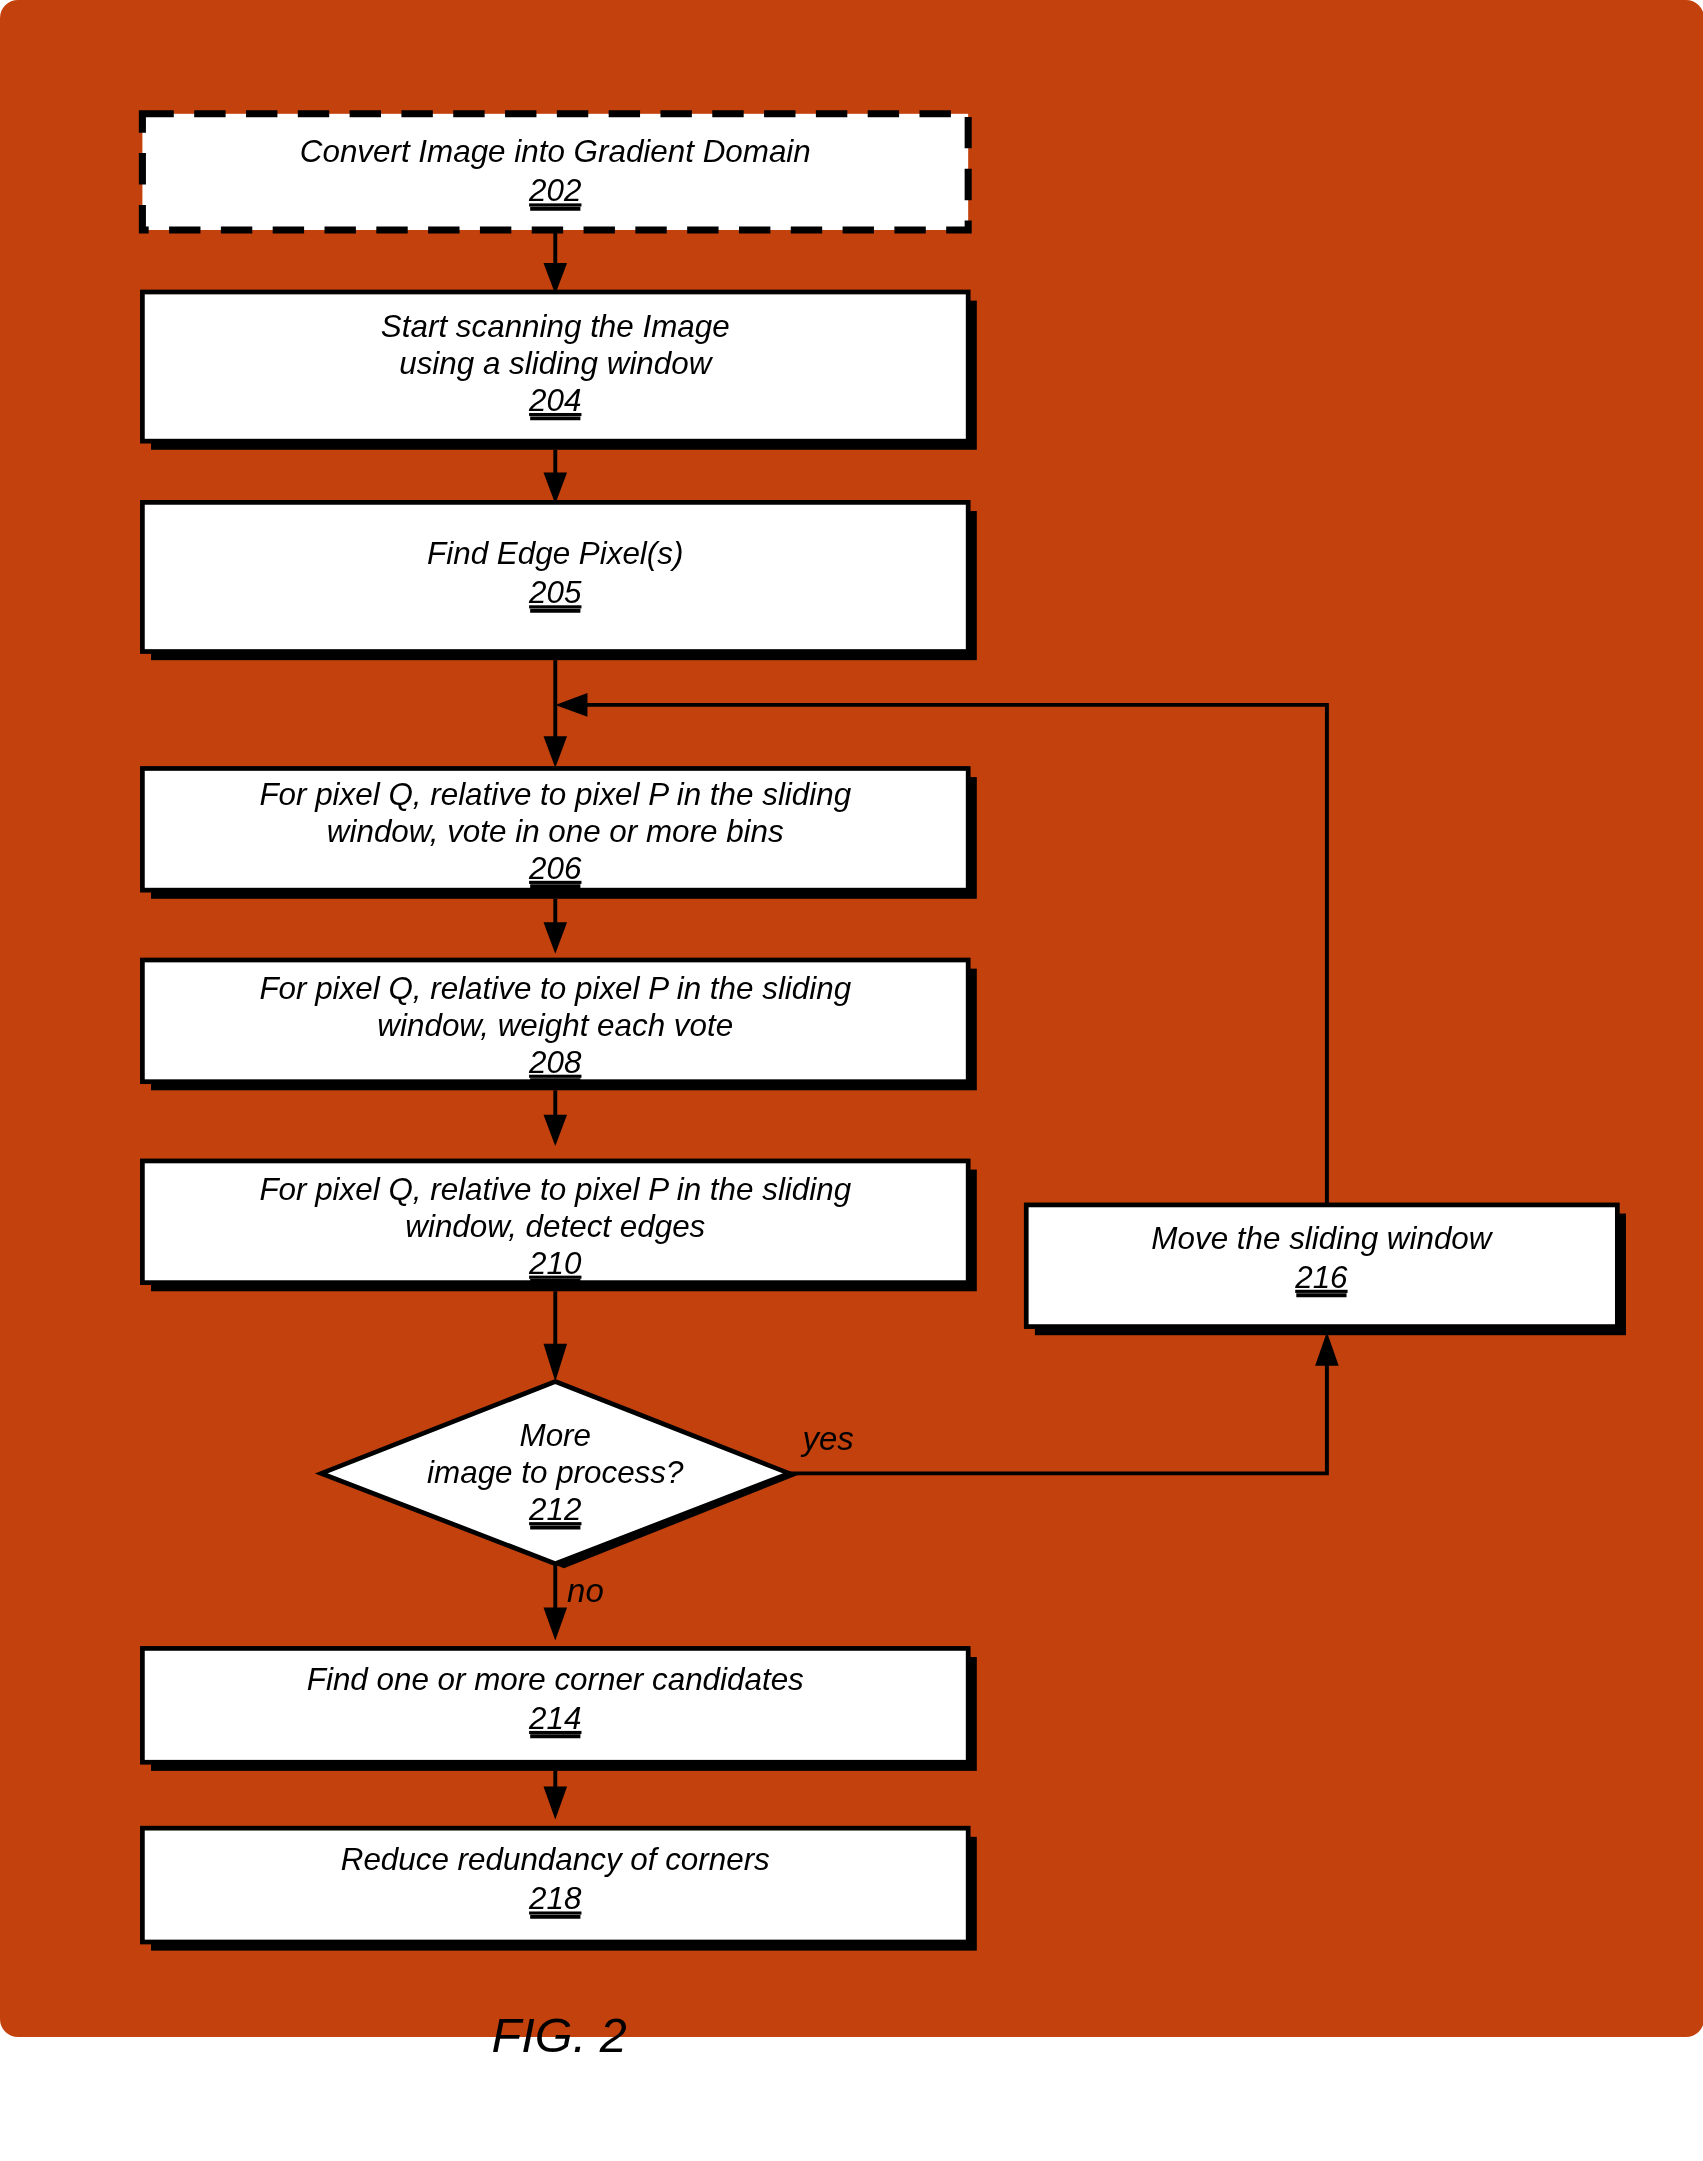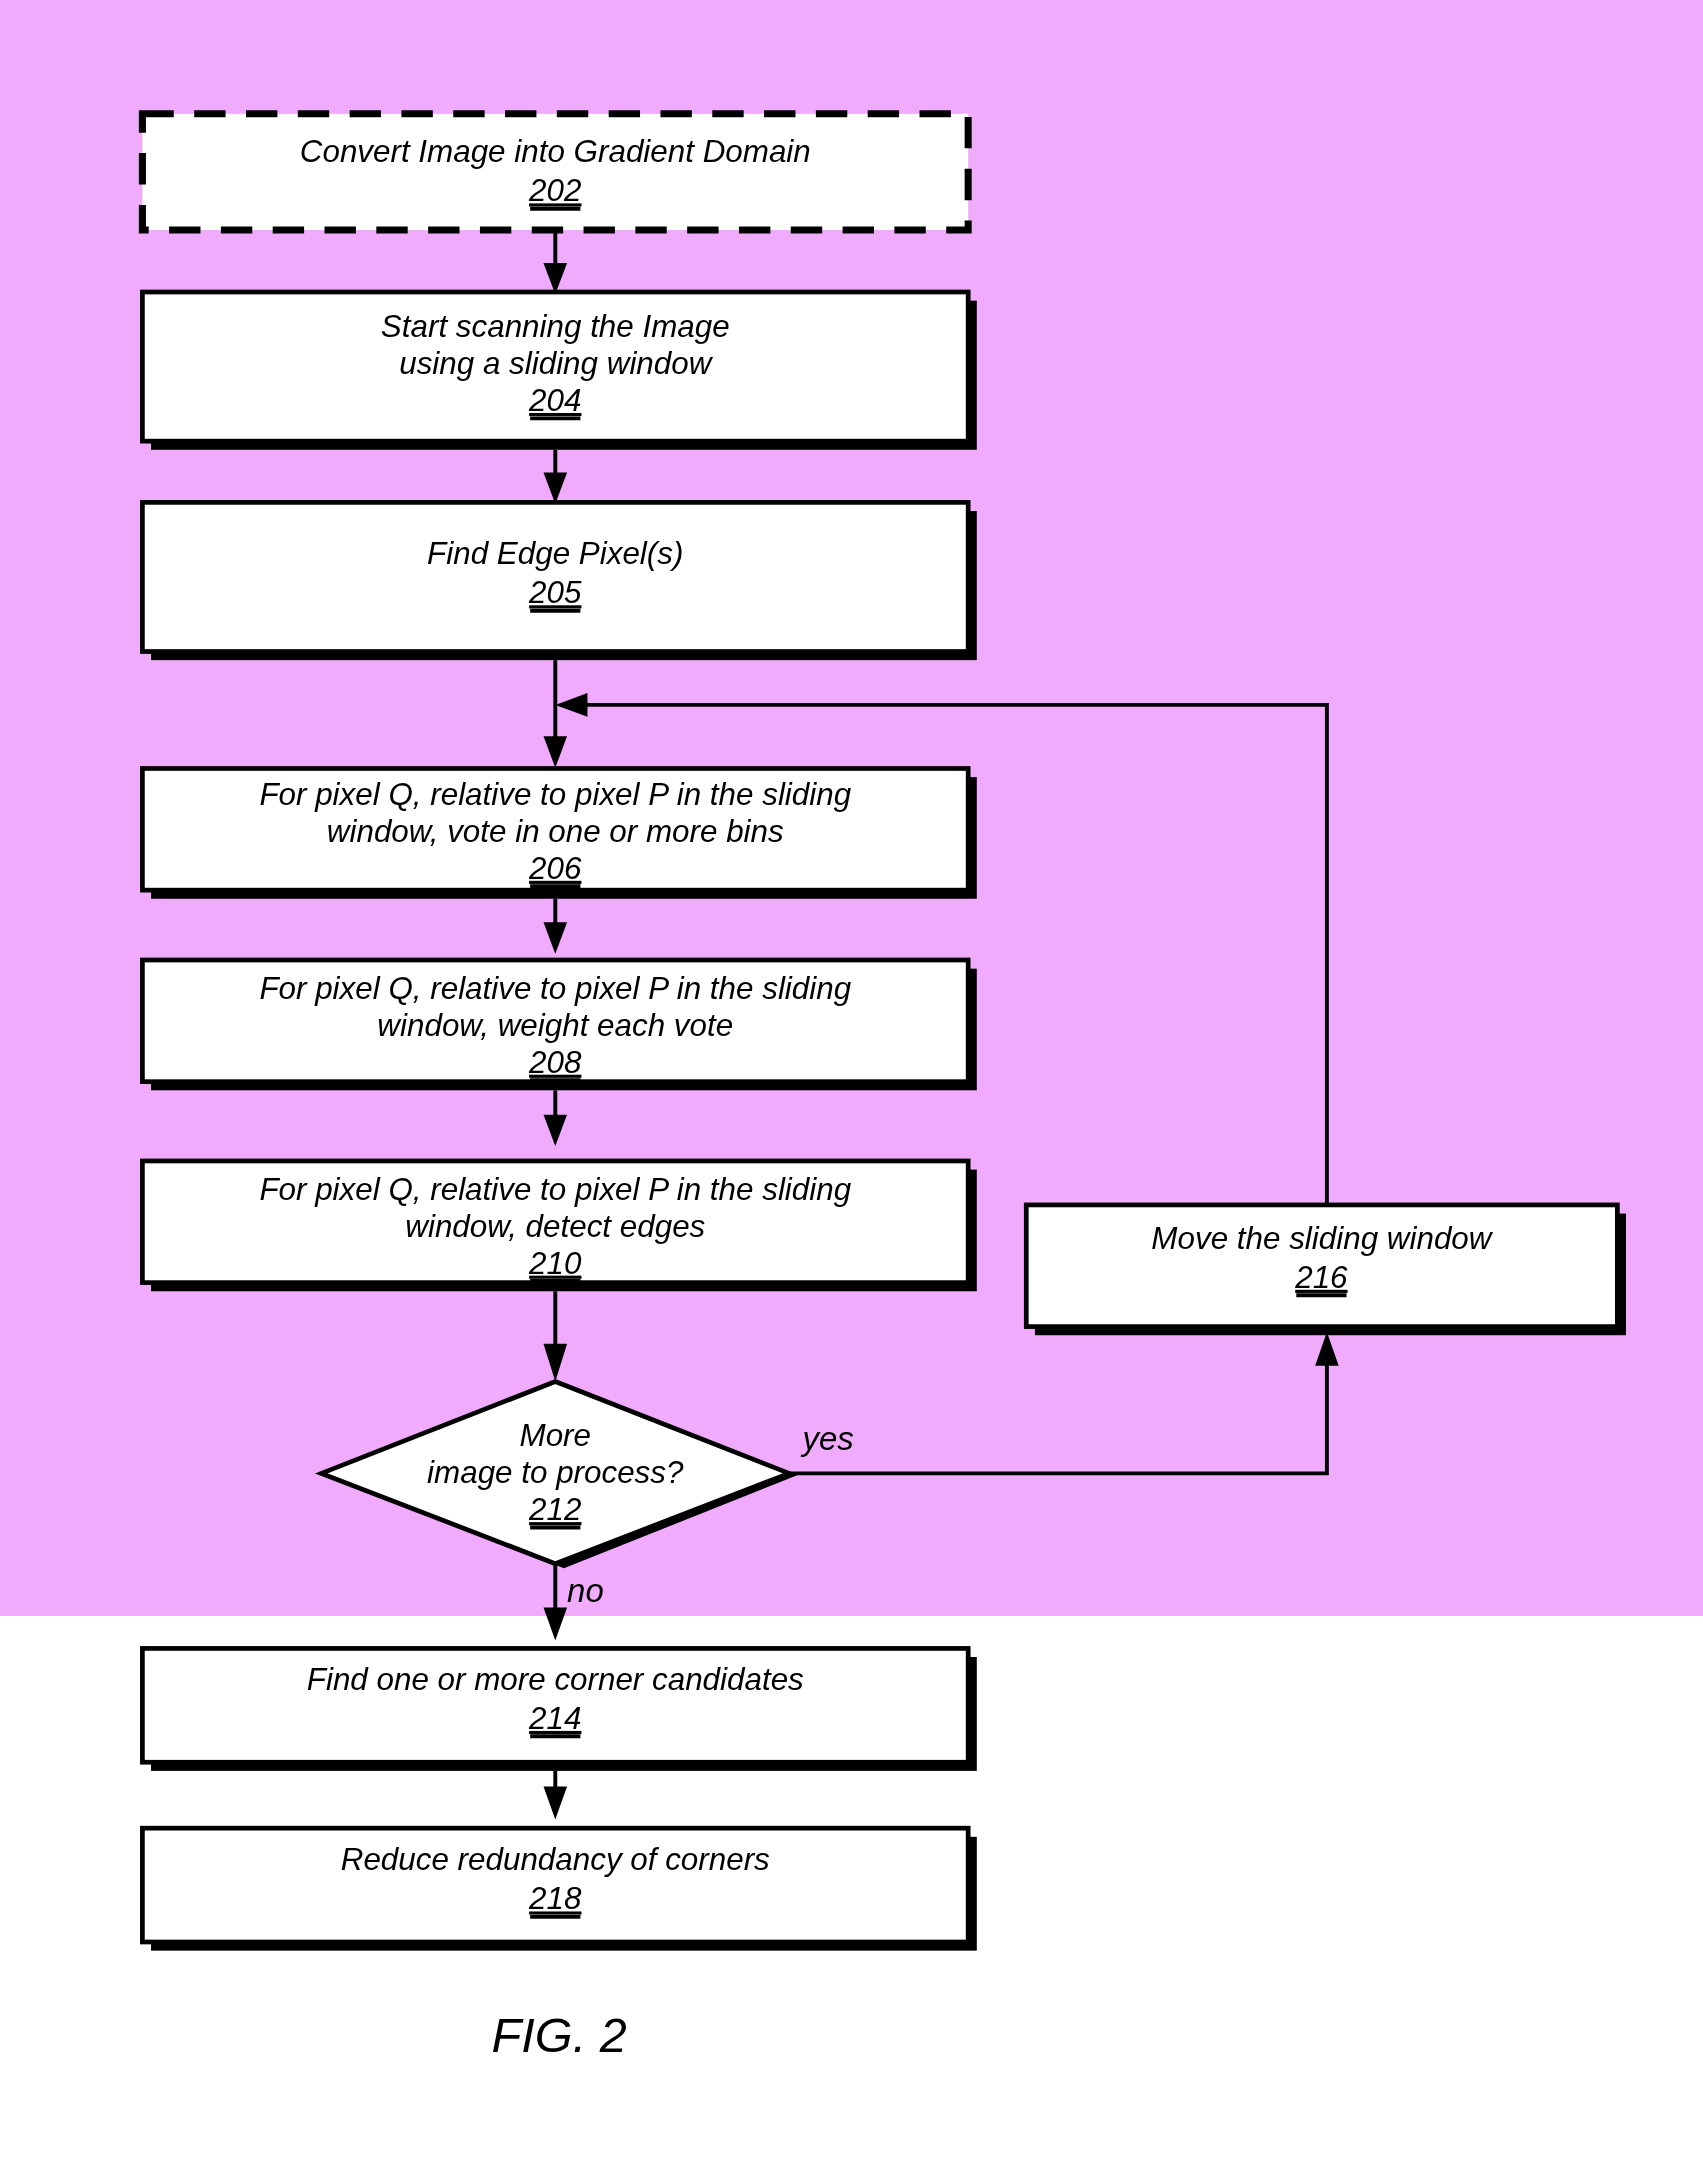--- a/index.html
+++ b/index.html
@@ -10,22 +10,23 @@
   }
   body {
     width: 1704px;
     height: 2161px;
     font-family: "Liberation Sans", sans-serif;
     overflow: hidden;
   }
   #figure-root {
     position: relative;
     width: 1704px;
-    height: 1616px;
-    background: #f0abfc;
+    height: 2037px;
+    background: #c2410c;
+    border-radius: 18px;
   }
   svg.diagram {
     position: absolute;
     top: 0;
     left: 0;
     width: 1704px;
     height: 2161px;
     display: block;
   }
   

